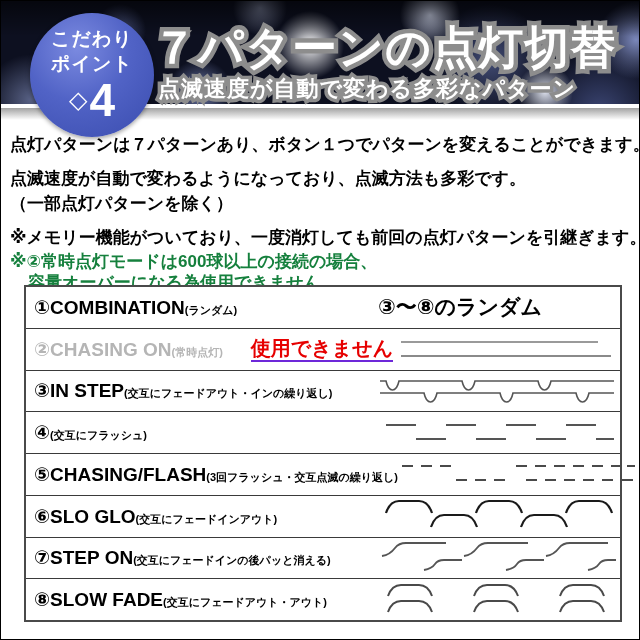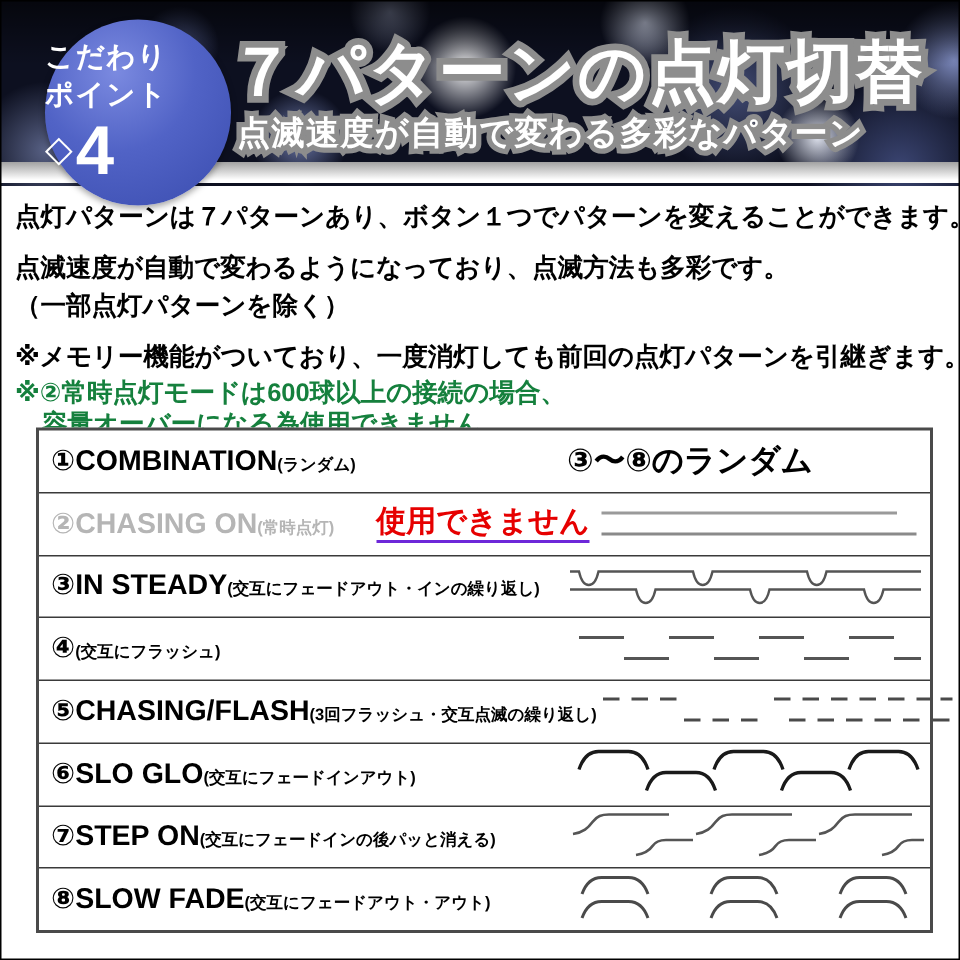--- a/index.html
+++ b/index.html
@@ -1,21 +1,21 @@
 <!DOCTYPE html>
 <html><head>
 <meta charset="utf-8">
 <style>
   html,body{margin:0;padding:0;background:#fff;}
   body{font-family:"Liberation Sans","DejaVu Sans",sans-serif;}
   #page{position:relative;width:640px;height:640px;background:#fff;overflow:hidden;}
   #frame{position:absolute;inset:0;border:1px solid #000;pointer-events:none;z-index:50;}
 
   
-  #banner{position:absolute;left:0;top:0;width:640px;height:124px;
+  #banner{position:absolute;left:0;top:0;width:640px;height:104px;
     background-color:#0d1020;
     background-image:
       linear-gradient(rgba(0,0,0,.6), rgba(0,0,0,0) 35%),
       radial-gradient(circle 55px at 310px 45px, rgba(255,255,255,.95), rgba(255,255,255,0) 62%),
       radial-gradient(circle 45px at 545px 92px, rgba(240,244,255,.9), rgba(240,244,255,0) 62%),
       radial-gradient(circle 50px at 430px 15px, rgba(225,232,255,.85), rgba(225,232,255,0) 60%),
       radial-gradient(circle 60px at 636px 40px, rgba(150,165,225,.8), rgba(150,165,225,0) 65%),
       radial-gradient(circle 50px at 200px 92px, rgba(140,155,215,.75), rgba(140,155,215,0) 65%),
       radial-gradient(circle 40px at 120px 30px, rgba(120,135,200,.6), rgba(120,135,200,0) 65%),
       radial-gradient(circle 70px at 30px 100px, rgba(160,175,230,.5), rgba(160,175,230,0) 65%),
@@ -30,21 +30,21 @@
   .stroke-text::before{content:attr(data-text);position:absolute;left:0;top:0;z-index:-1;
     color:#8d8d8d;-webkit-text-stroke:9px #8d8d8d;}
   #main-title{position:absolute;left:152px;top:18px;font-size:45px;letter-spacing:1px;}
   #sub-title{position:absolute;left:158px;top:74px;font-size:22px;letter-spacing:1px;}
   #sub-title::before{-webkit-text-stroke:7px #8d8d8d;}
 
   
   #badge{position:absolute;left:30px;top:13px;width:124px;height:124px;border-radius:50%;
     background:radial-gradient(circle at 38% 28%, #7b8ae0 0%, #5163c6 45%, #3a4cae 100%);
     box-shadow:0 2px 4px rgba(0,0,0,.35);z-index:10;
-    display:flex;flex-direction:column;justify-content:center;color:#fff;}
+    display:flex;flex-direction:column;align-items:center;justify-content:center;color:#fff;}
   .badge-line{font-size:19px;font-weight:bold;line-height:1.3;letter-spacing:1px;}
   #badge-number-row{display:flex;align-items:center;margin-top:1px;line-height:1;}
   #badge-diamond{font-size:24px;font-weight:bold;margin-right:2px;}
   #badge-number{font-size:46px;font-weight:bold;}
 
   
   #description{position:absolute;left:10px;top:127px;width:624px;color:#000;}
   .desc-line{font-size:17px;font-weight:bold;line-height:1.25;white-space:nowrap;}
   .mt6{margin-top:7px;} .mt12{margin-top:13px;} .mt2{margin-top:3px;}
   .warn{color:#15803d;}
@@ -115,21 +115,21 @@
         <div class="row-right">
           <svg width="240" height="38" viewBox="0 0 240 38" fill="none">
             <path d="M8 12 H205" stroke="#9a9a9a" stroke-width="2"></path>
      <path d="M8 26 H218" stroke="#8a8a8a" stroke-width="2"></path>
           </svg>
         </div>
       </div>
       <div class="pattern-row">
         <div class="row-label">
           <span class="row-num">③</span>
-          <span class="row-name">IN STEADY</span>
+          <span class="row-name">IN STEP</span>
           <span class="row-note">(交互にフェードアウト・インの繰り返し)</span>
         </div>
         <div class="row-right">
           <svg width="240" height="38" viewBox="0 0 240 38" fill="none">
             <path d="M2 9 H8 q2 9 6.5 9 q4.5 0 6.5 -9 H84 q2 9 6.5 9 q4.5 0 6.5 -9 H160 q2 9 6.5 9 q4.5 0 6.5 -9 H236" stroke="#555" stroke-width="1.6"></path>
      <path d="M2 21 H46 q2 9 6.5 9 q4.5 0 6.5 -9 H122 q2 9 6.5 9 q4.5 0 6.5 -9 H198 q2 9 6.5 9 q4.5 0 6.5 -9 H236" stroke="#555" stroke-width="1.6"></path>
           </svg>
         </div>
       </div>
       <div class="pattern-row">

